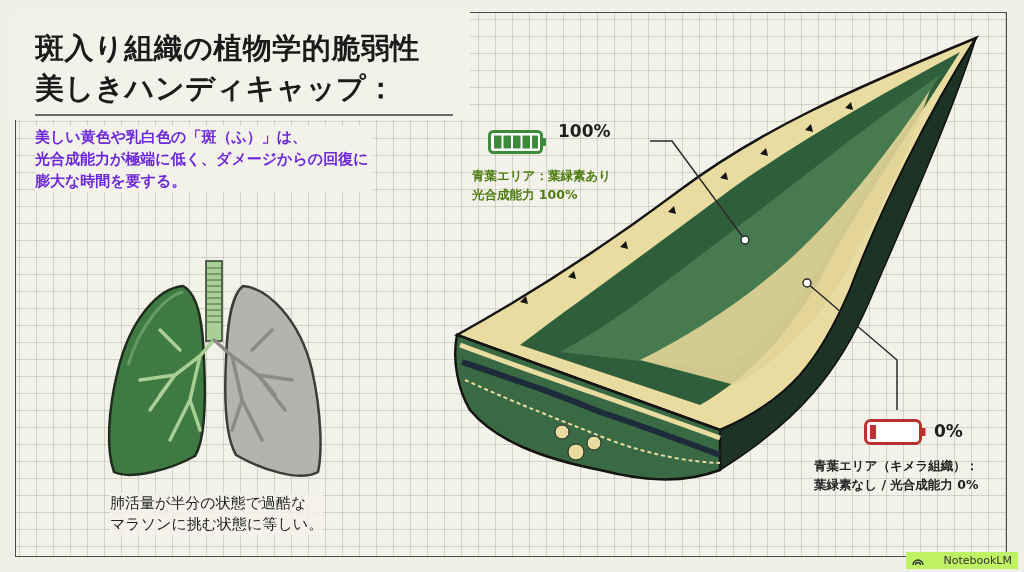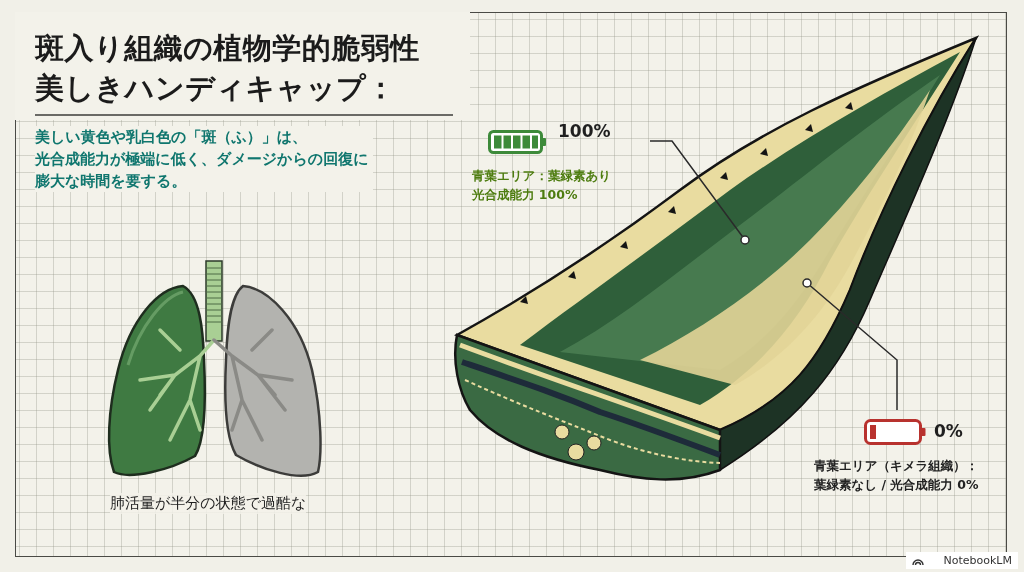--- a/index.html
+++ b/index.html
@@ -6,35 +6,35 @@
   body{width:1024px;height:572px;background:#f1f0e8;position:relative;overflow:hidden;font-family:"DejaVu Sans","Liberation Sans",sans-serif;color:#1c1c1c;}
   .frame{position:absolute;left:15px;top:12px;width:992px;height:545px;border:1.5px solid #4a4a45;box-sizing:border-box;
     background-color:#f3f2ea;
     background-image:
       linear-gradient(to right, rgba(150,150,140,0.35) 1px, transparent 1px),
       linear-gradient(to bottom, rgba(150,150,140,0.35) 1px, transparent 1px);
     background-size:17px 17px;background-position:3px 6px;}
   .title-block{position:absolute;left:15px;top:12px;width:455px;height:108px;background:#f3f2ea;}
   .title{position:absolute;left:35px;top:28px;font-size:29px;font-weight:bold;line-height:40px;letter-spacing:0.5px;color:#1b1b1b;margin:0;}
   .title-rule{position:absolute;left:35px;top:114px;width:418px;height:1.5px;background:#6a6a66;}
-  .intro{position:absolute;left:35px;top:126px;font-size:15px;font-weight:bold;line-height:22px;color:#0f766e;background:#f3f2ea;padding:0 4px 0 0;}
+  .intro{position:absolute;left:35px;top:126px;font-size:15px;font-weight:bold;line-height:22px;color:#6d28d9;background:#f3f2ea;padding:0 4px 0 0;}
   .intro div{white-space:nowrap;}
   .lung-caption{position:absolute;left:110px;top:493px;font-size:15px;font-weight:normal;line-height:21px;color:#1f1f1f;background:rgba(243,242,234,0.85);}
   .lung-caption div{white-space:nowrap;}
   .art{position:absolute;left:0;top:0;}
   .batt{position:absolute;}
   .batt-green{left:488px;top:130px;}
   .batt-red{left:864px;top:419px;}
   .pct{position:absolute;font-size:17px;font-weight:bold;color:#1f1f1f;}
   .pct-green{left:558px;top:121px;}
   .pct-red{left:934px;top:421px;}
   .label-green{position:absolute;left:472px;top:166px;font-size:12.5px;font-weight:bold;line-height:19px;color:#4d7c0f;}
   .label-red{position:absolute;left:814px;top:456px;font-size:12.5px;font-weight:bold;line-height:19px;color:#222;text-align:center;}
   .label-green div,.label-red div{white-space:nowrap;}
-  .watermark{position:absolute;right:6px;bottom:3px;background:#ffffff;padding:2px 6px;font-size:11px;color:#333;display:flex;align-items:center;gap:20px;}
+  .watermark{position:absolute;right:6px;bottom:3px;background:#bef264;padding:2px 6px;font-size:11px;color:#333;display:flex;align-items:center;gap:20px;}
 </style>
 </head>
 <body>
 
 <div class="frame"></div>
 
 <svg class="art" width="1024" height="572" viewBox="0 0 1024 572">
 
   <g>
 
@@ -107,20 +107,21 @@
 <div class="title-rule"></div>
 
 <div class="intro">
   <div>美しい黄色や乳白色の「斑（ふ）」は、</div>
   <div>光合成能力が極端に低く、ダメージからの回復に</div>
   <div>膨大な時間を要する。</div>
 </div>
 
 <div class="lung-caption">
   <div>肺活量が半分の状態で過酷な</div>
+  <div>マラソンに挑む状態に等しい。</div>
 </div>
 
 <svg class="batt batt-green" width="60" height="24" viewBox="0 0 60 24">
   <rect x="1.5" y="1.5" width="52" height="21" rx="4" fill="#ffffff" stroke="#3d8a3a" stroke-width="3"></rect>
   <rect x="54" y="8" width="4" height="8" rx="1" fill="#3d8a3a"></rect>
   <rect x="6" y="5.5" width="7.5" height="13" fill="#3d8a3a"></rect>
   <rect x="15.5" y="5.5" width="7.5" height="13" fill="#3d8a3a"></rect>
   <rect x="25" y="5.5" width="7.5" height="13" fill="#3d8a3a"></rect>
   <rect x="34.5" y="5.5" width="7.5" height="13" fill="#3d8a3a"></rect>
   <rect x="44" y="5.5" width="6" height="13" fill="#3d8a3a"></rect>

